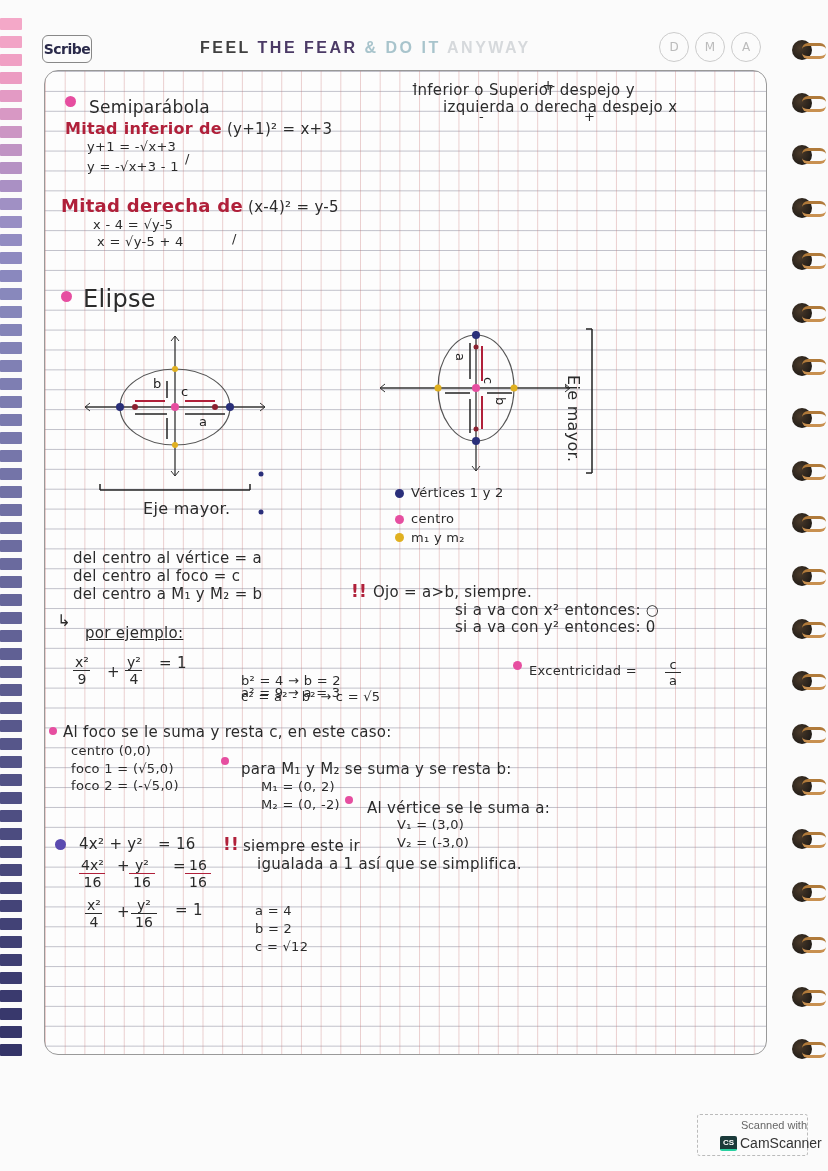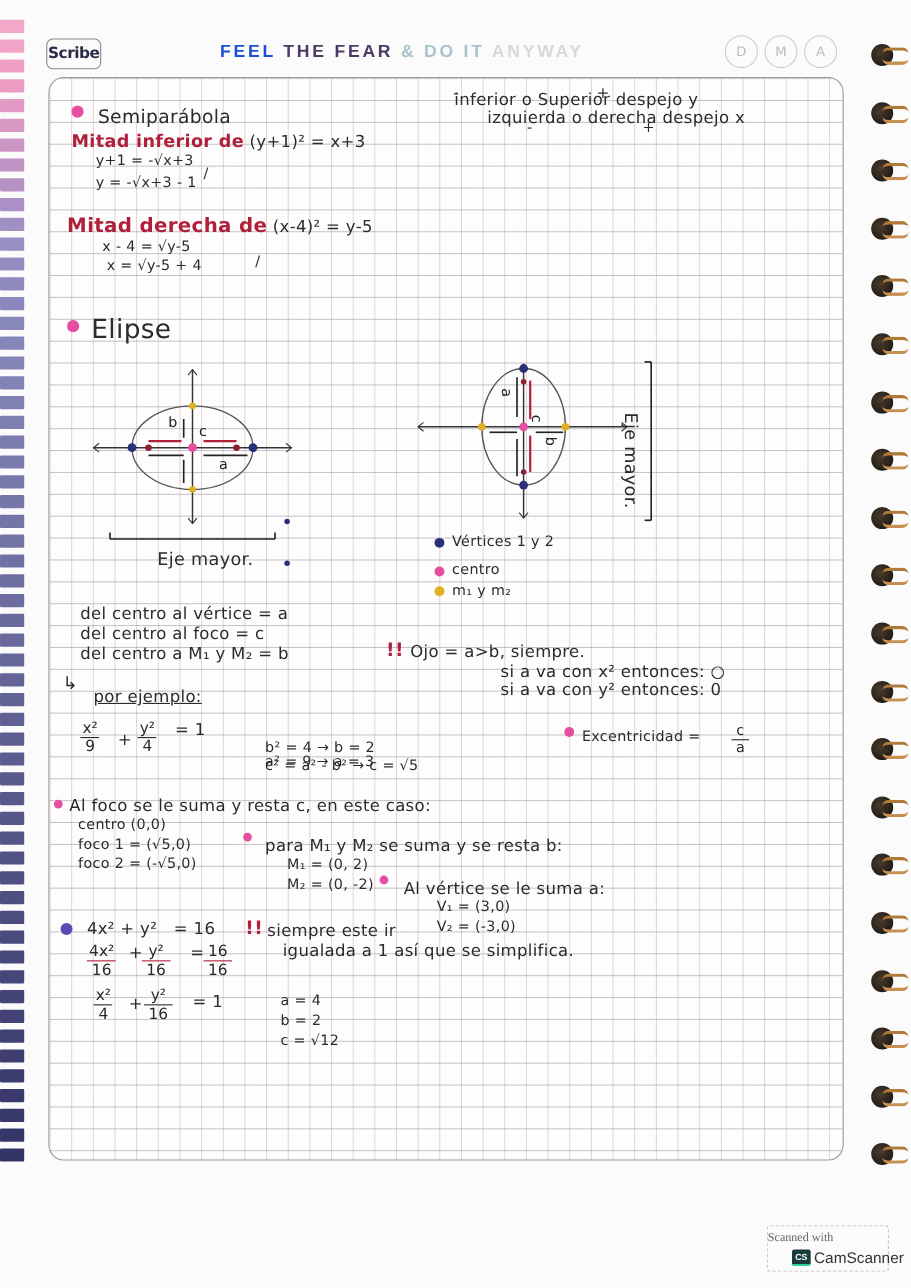--- a/index.html
+++ b/index.html
@@ -7,21 +7,21 @@
   body { position: relative; font-family: "DejaVu Sans", sans-serif; color: #2a2a2a; }
 
   .tabs { position: absolute; left: 0; top: 18px; width: 22px; }
   .tab { height: 12px; margin-bottom: 6px; border-radius: 1px; }
 
   .logo { position: absolute; left: 42px; top: 35px; width: 50px; height: 28px;
     border: 1.5px solid #888; border-radius: 6px; font-weight: bold; font-size: 14px;
     color: #2a2a4a; display: flex; align-items: center; justify-content: center; letter-spacing: -0.5px; }
   .motto { position: absolute; left: 200px; top: 39px; font-family: "Liberation Sans", sans-serif;
     font-weight: bold; font-size: 16px; letter-spacing: 2.5px; }
-  .motto .p1 { color: #1d4ed8; } .motto .p2 { color: #4b3a66; } .motto .p3 { color: #a8c4cc; } .motto .p4 { color: #d6d9dc; }
+  .motto .p1 { color: #404040; } .motto .p2 { color: #4b3a66; } .motto .p3 { color: #a8c4cc; } .motto .p4 { color: #d6d9dc; }
   .dma { position: absolute; top: 32px; display: flex; gap: 6px; left: 659px; }
   .dma span { width: 30px; height: 30px; border: 1.5px solid #ccc; border-radius: 50%;
     color: #bbb; font-size: 12px; display: flex; align-items: center; justify-content: center; }
 
   .rings { position: absolute; right: 0; top: 38px; width: 38px; }
   .ring { height: 24px; width: 36px; margin-bottom: 28.6px; position: relative; }
   .ring::before { content: ""; position: absolute; left: 2px; top: 2px; width: 20px; height: 20px;
     border-radius: 50%; background: radial-gradient(circle at 40% 40%, #4a3a2a, #111); }
   .ring::after { content: ""; position: absolute; left: 12px; top: 5px; width: 24px; height: 10px;
     border-top: 3px solid #b07a3a; border-bottom: 3px solid #c89050; border-radius: 6px; }
@@ -44,21 +44,21 @@
   .navy { background: #2a2f7a; }
   .gold { background: #e0b020; }
 
   .frac { position: absolute; display: inline-flex; flex-direction: column; align-items: center; font-size: 14px; }
   .frac .num { padding: 0 4px; }
   .frac .den { border-top: 1.5px solid #2b2b2b; padding: 0 4px; }
   .frac.redline .den { border-top-color: #b0203a; }
 
   .badge { position: absolute; left: 697px; top: 1114px; width: 111px; height: 42px;
     border: 1px dashed #bbb; border-radius: 3px; font-family: "Liberation Sans", sans-serif; }
-  .badge .l1 { position: absolute; top: 4px; width: 100%; text-align: left; font-size: 11px; color: #666; font-family: Liberation Serif, serif; }
+  .badge .l1 { position: absolute; top: 4px; width: 100%; text-align: right; font-size: 11px; color: #666; }
   .badge .l2 { position: absolute; top: 20px; left: 6px; display: flex; align-items: center; gap: 3px; font-size: 14px; color: #333; padding-left: 16px; }
   .badge .cs { width: 17px; height: 15px; background: #1b3a3a; color: #fff; font-size: 8px; font-weight: bold;
     border-radius: 2px; display: flex; align-items: center; justify-content: center; border-bottom: 2px solid #28d0a0; }
 </style>
 </head>
 <body>
 
 <div class="tabs" id="tabs">
     <div class="tab" style="background: rgb(244, 168, 200);"></div>
     <div class="tab" style="background: rgb(242, 164, 198);"></div>

